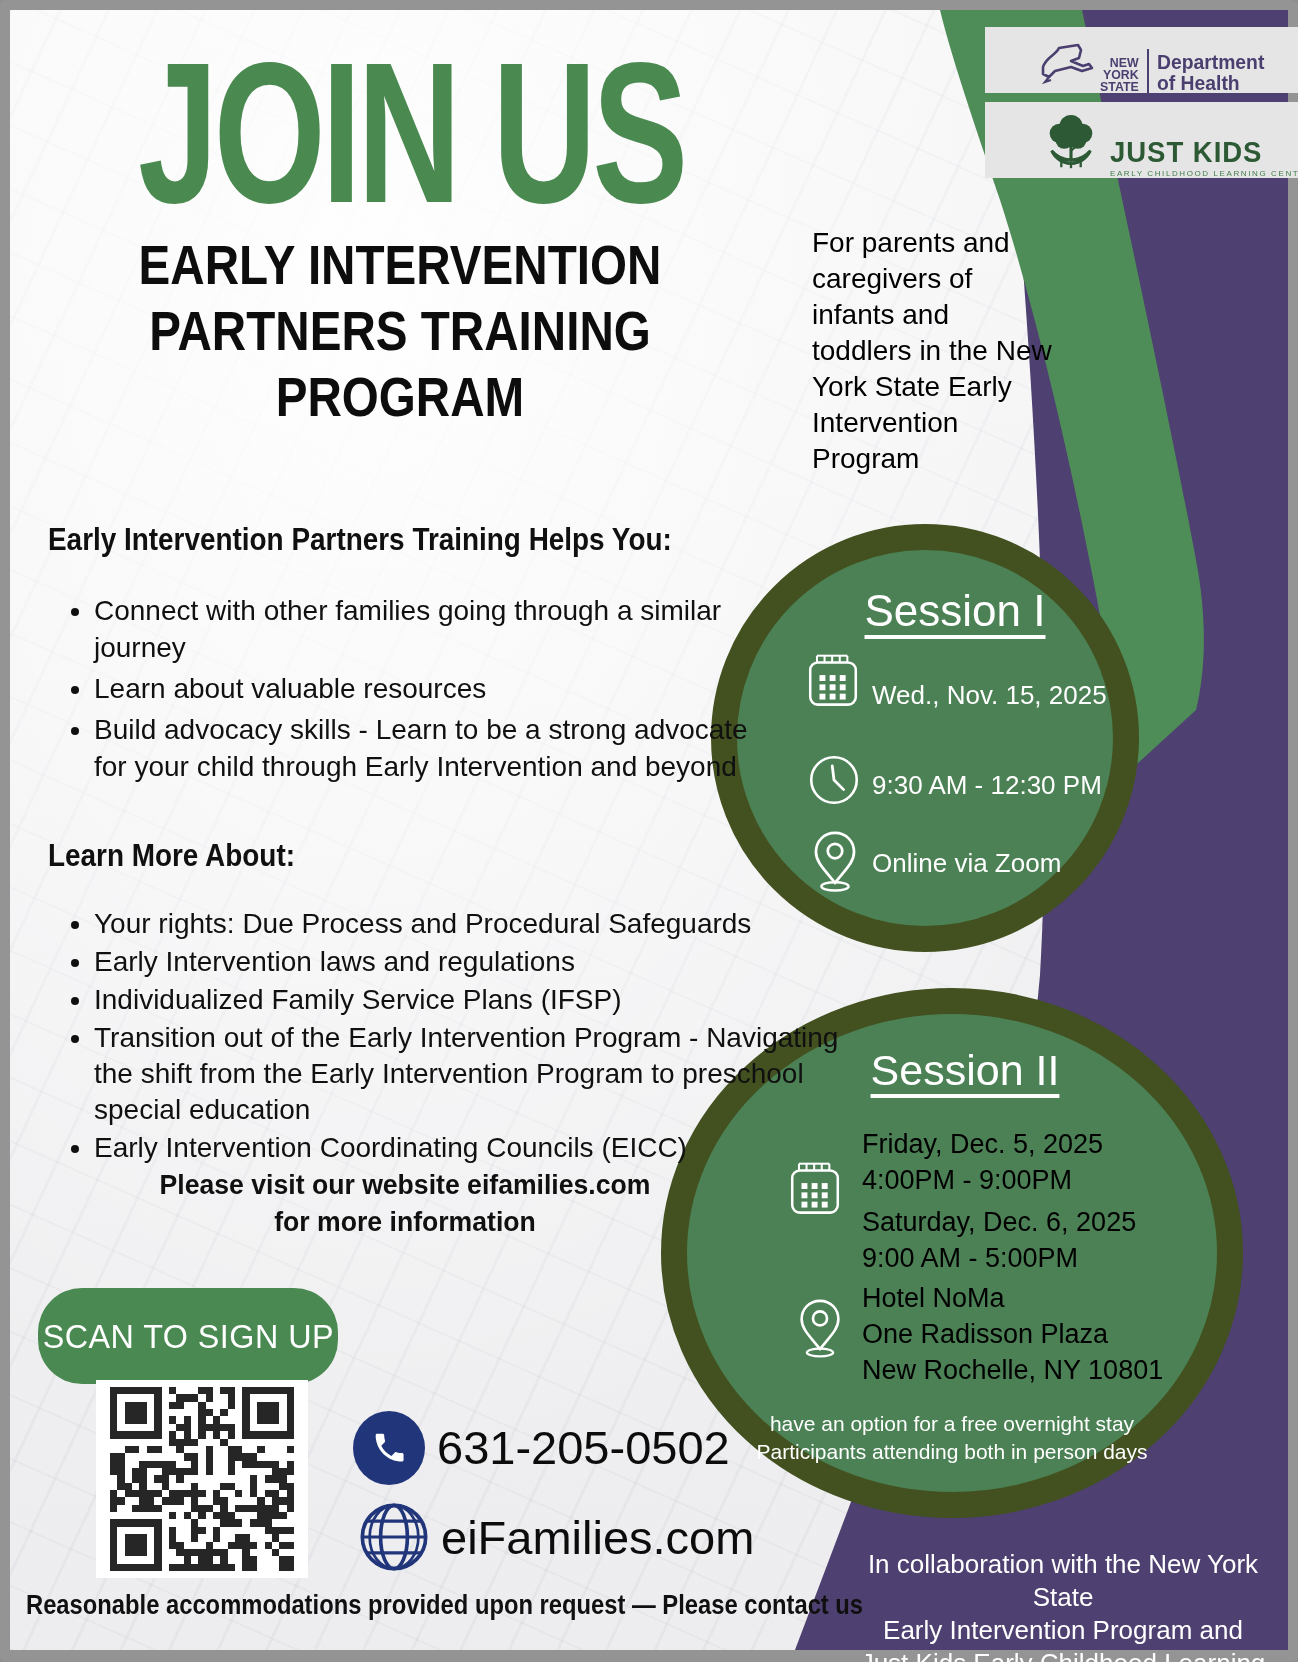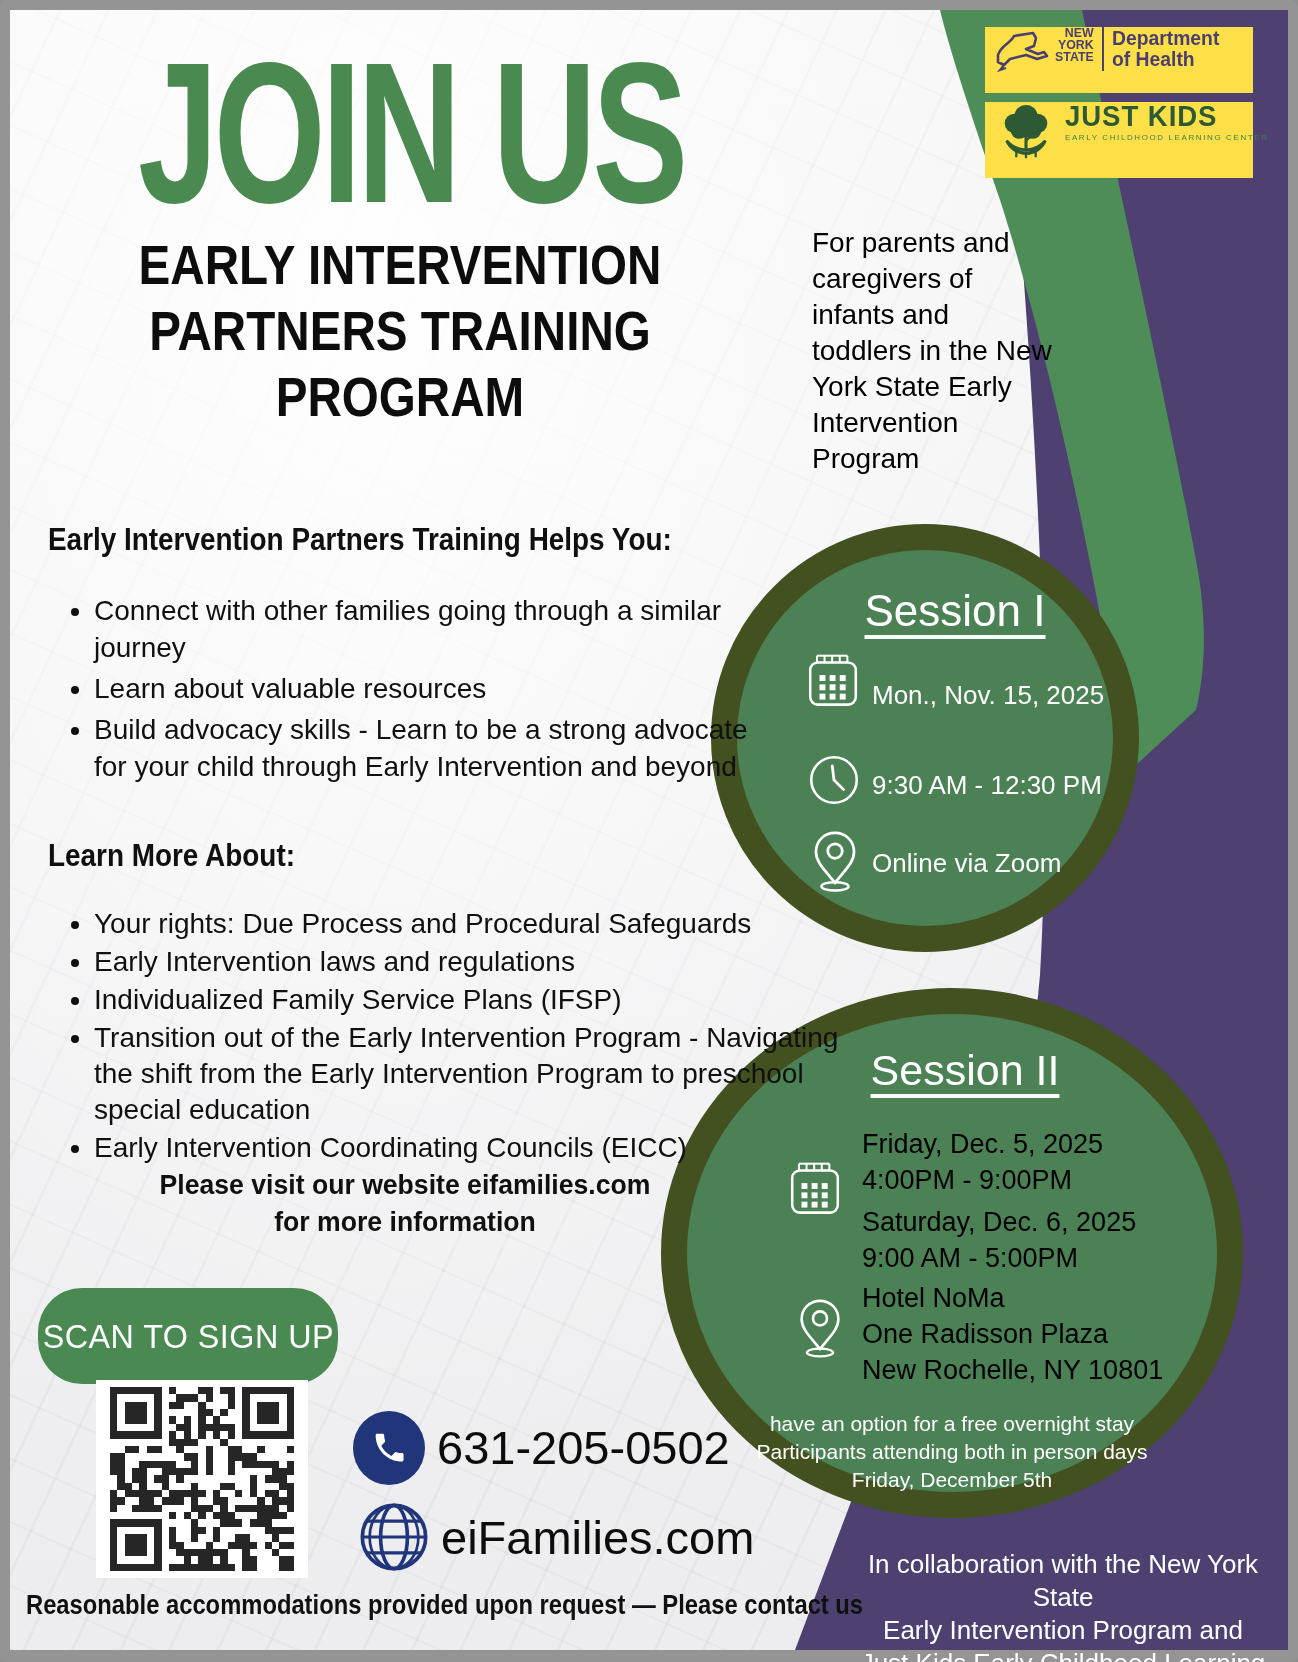--- a/index.html
+++ b/index.html
@@ -33,21 +33,21 @@
   .contact-num{position:absolute;left:437px;top:1420px;font-size:47px;color:#0c0c0c;}
   .contact-site{position:absolute;left:441px;top:1510px;font-size:47px;color:#0c0c0c;}
   .accom{position:absolute;left:26px;top:1590px;font-size:27px;font-weight:bold;
     transform:scaleX(.88);transform-origin:0 0;white-space:nowrap;}
   .sess-title{font-size:44px;color:#fff;text-decoration:underline;text-underline-offset:9px;white-space:nowrap;}
   .s-row{font-size:26px;color:#fff;white-space:nowrap;}
   .s2-row{font-size:27px;color:#000000;line-height:36px;white-space:nowrap;}
   .s2-note{position:absolute;width:460px;text-align:center;font-size:21px;line-height:28px;color:#fff;}
   .collab{position:absolute;left:838px;top:1548px;width:450px;text-align:center;color:#fff;
     font-size:26px;line-height:33px;}
-  .logo-box{position:absolute;background:#fde047;display:flex;align-items:flex-start;}
+  .logo-box{position:absolute;background:#e5e5e5;display:flex;align-items:flex-end;padding-left:45px;}
   .doh-box{left:985px;top:27px;width:268px;height:66px;}
   .jk-box{left:985px;top:102px;width:268px;height:76px;}
   .doh-state{font-weight:bold;color:#4b3f70;font-size:13px;line-height:12px;text-align:right;
     transform:scaleX(.95);transform-origin:100% 50%;}
   .doh-div{width:2px;height:44px;background:#4b3f70;margin:0 8px 0 8px;}
   .doh-name{font-weight:bold;color:#4b3f70;font-size:21px;line-height:21px;transform:scaleX(.92);transform-origin:0 50%;}
   .jk-name{font-weight:bold;color:#2d5a35;font-size:29px;letter-spacing:1px;line-height:28px;transform:scaleX(.95);transform-origin:0 50%;}
   .jk-tag{color:#3f7d4a;font-size:8px;letter-spacing:1.6px;margin-top:3px;white-space:nowrap;}
   .icon-col{flex:0 0 auto;}
 </style>
@@ -169,21 +169,21 @@
           <rect x="40" y="27" width="7" height="7"></rect>
         <rect x="16" y="38" width="7" height="7"></rect>
           <rect x="28" y="38" width="7" height="7"></rect>
           <rect x="40" y="38" width="7" height="7"></rect>
         <rect x="16" y="49" width="7" height="7"></rect>
           <rect x="28" y="49" width="7" height="7"></rect>
           <rect x="40" y="49" width="7" height="7"></rect>
       </g>
     </svg>
   </div>
-  <div class="abs s-row" style="left:872px;top:680px;">Mon., Nov. 15, 2025</div>
+  <div class="abs s-row" style="left:872px;top:680px;">Wed., Nov. 15, 2025</div>
   <div class="abs" style="left:806px;top:752px;">
     <svg width="56" height="56" viewBox="0 0 64 64" fill="none" stroke="#fff" stroke-width="3">
       <circle cx="32" cy="32" r="26"></circle>
       <path d="M32,32 L30,16 M32,32 L43,43" stroke-width="3.2" stroke-linecap="round"></path>
     </svg>
   </div>
   <div class="abs s-row" style="left:872px;top:770px;">9:30 AM - 12:30 PM</div>
   <div class="abs" style="left:806px;top:828px;">
     <svg width="58" height="66" viewBox="0 0 64 72" fill="none" stroke="#fff" stroke-width="3">
       <path d="M32,5 C20,5 11,14 11,26 C11,37 20,45 32,60 C44,45 53,37 53,26 C53,14 44,5 32,5 Z"></path>
@@ -228,21 +228,20 @@
     </svg>
   </div>
   <div class="abs s2-row" style="left:862px;top:1280px;">
     <div>Hotel NoMa</div>
     <div>One Radisson Plaza</div>
     <div>New Rochelle, NY 10801</div>
   </div>
   <div class="s2-note" style="left:722px;top:1410px;">
     <div>have an option for a free overnight stay</div>
     <div>Participants attending both in person days</div>
-    <div>Friday, December 5th</div>
   </div>
 
   <div class="pill">
     <span>SCAN TO SIGN UP</span>
   </div>
 
   <div class="qr-box">
     <svg viewBox="0 0 25 25" shape-rendering="crispEdges" fill="#262626">
         <rect x="8" y="0" width="1" height="1"></rect>
         <rect x="12" y="0" width="1" height="1"></rect>

